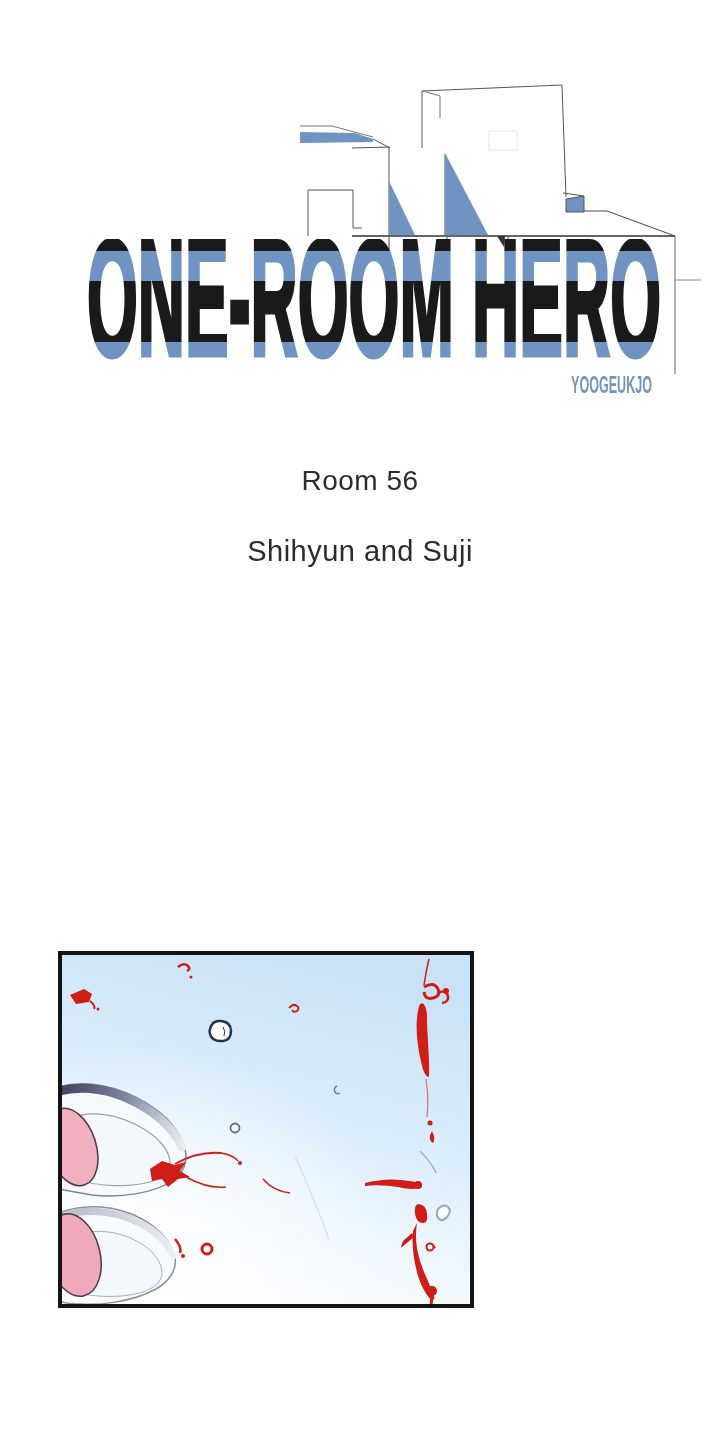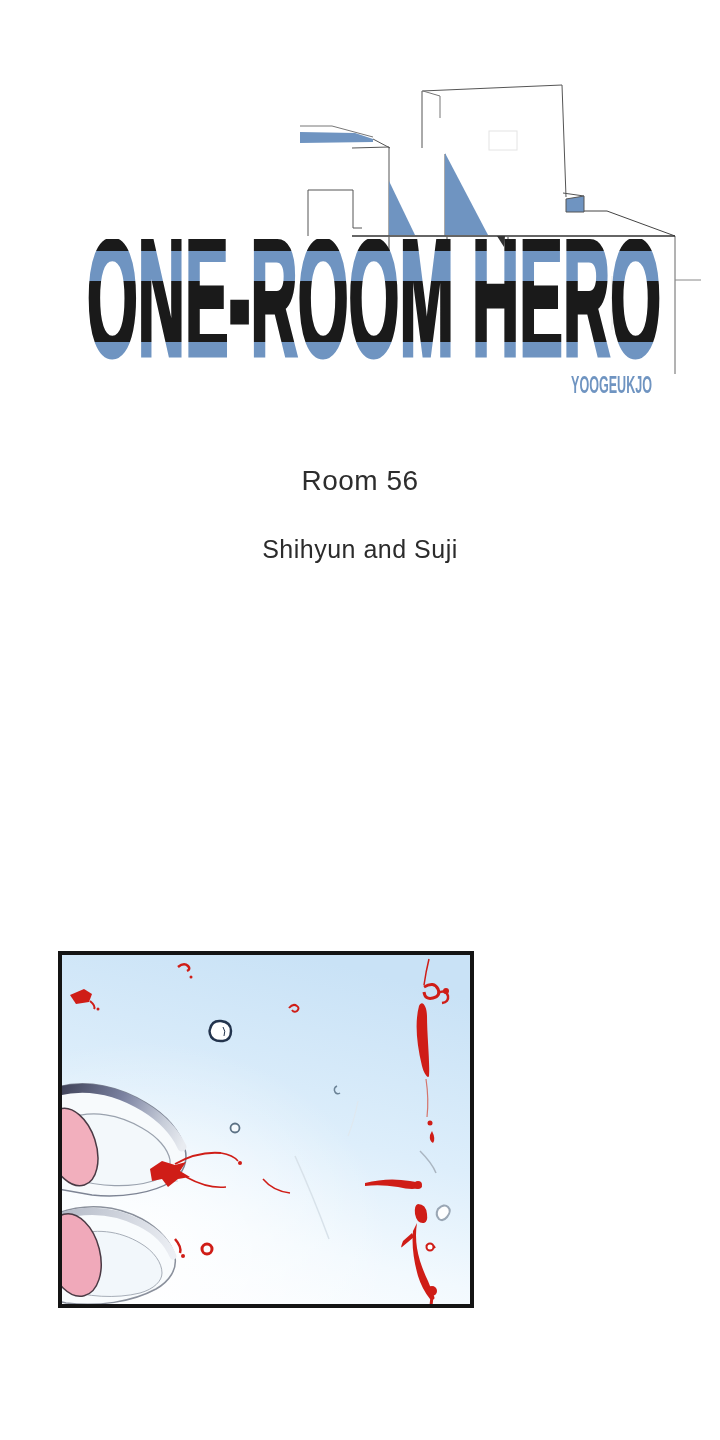--- a/index.html
+++ b/index.html
@@ -17,21 +17,21 @@
   .ep-text{
     left:0;top:466px;width:720px;
     text-align:center;
     font-size:28px;line-height:1.1;
     color:#2d2d2d;
     letter-spacing:0.5px;
   }
   .sub-text{
     left:0;top:536px;width:720px;
     text-align:center;
-    font-size:25px;line-height:1.1;
+    font-size:29px;line-height:1.1;
     color:#2b2b2b;
     letter-spacing:0.5px;
   }
   #panel-svg{left:58px;top:951px;}
 </style>
 </head>
 <body>
 
 <div>
 

